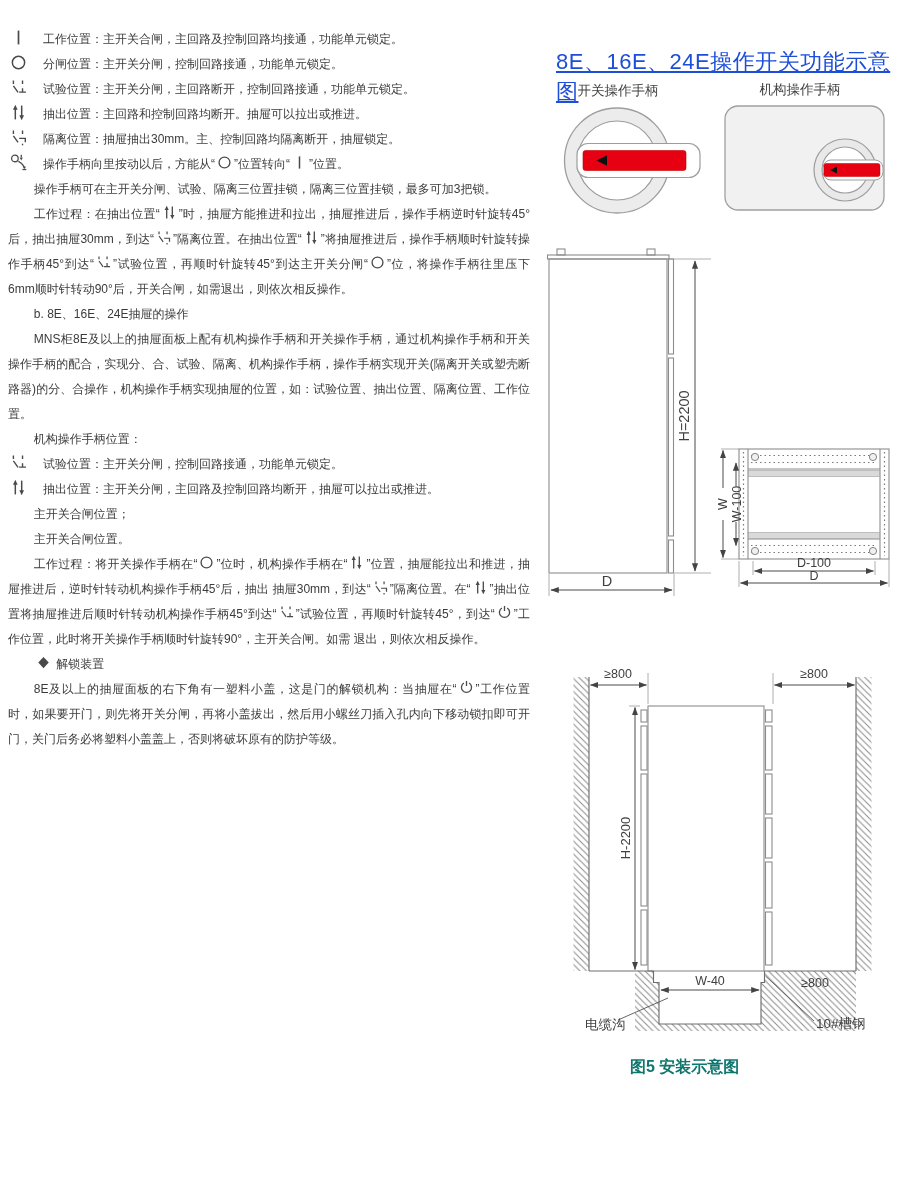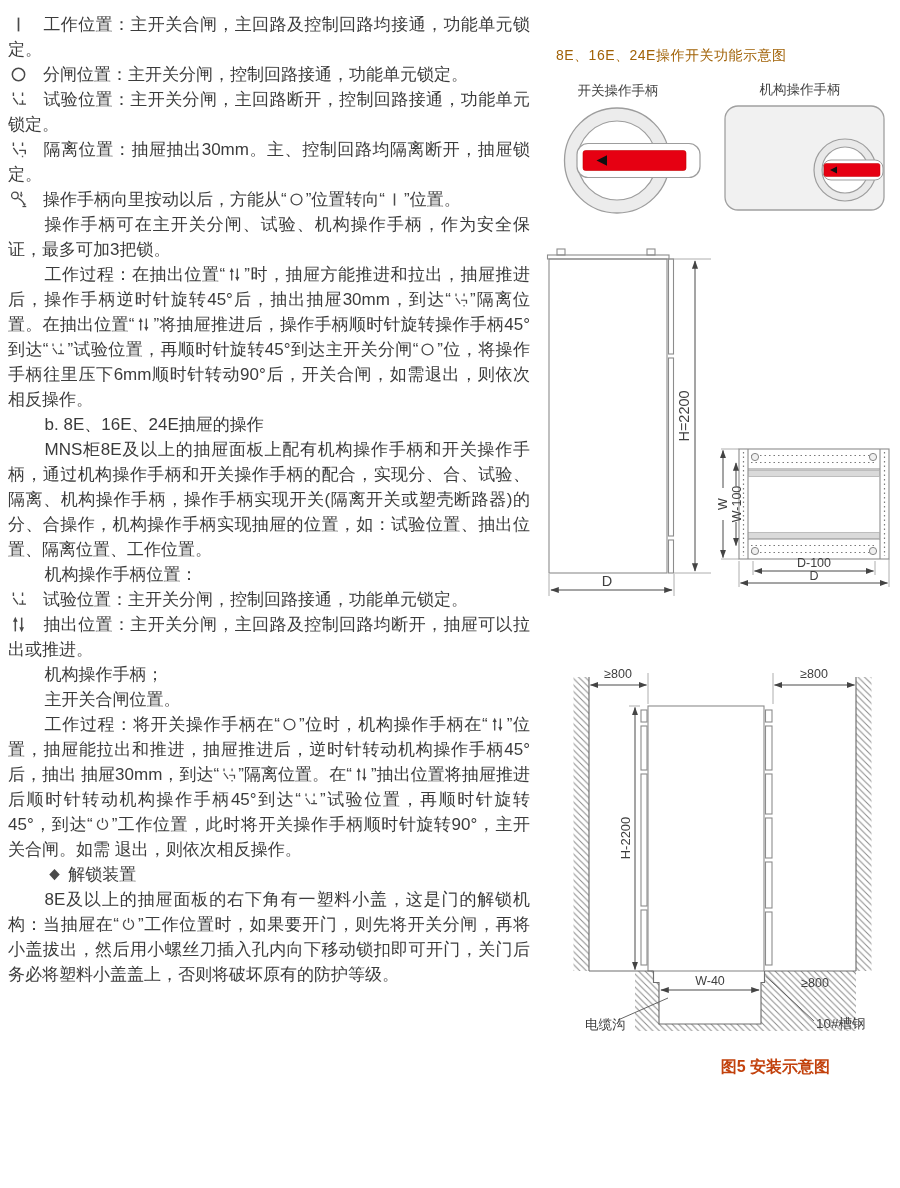--- a/index.html
+++ b/index.html
@@ -3,29 +3,29 @@
 <meta charset="utf-8">
 <style>
   html,body{margin:0;padding:0;}
   body{
     width:900px;height:1188px;background:#ffffff;position:relative;
     font-family:"Liberation Sans","DejaVu Sans",sans-serif;
     color:#3b3b3b;overflow:hidden;
   }
   .abs{position:absolute;}
   
-  .left{position:absolute;left:8px;top:12px;width:522px;font-size:17px;line-height:25px;}
+  .left{position:absolute;left:8px;top:27px;width:522px;font-size:12px;line-height:25px;}
   .left p{margin:0;text-align:justify;}
   .b-para,.b-head,.b-sub,.b-line,.b-mark{text-indent:2.15em;}
   svg.li{width:21px;height:17px;margin-right:14px;vertical-align:-2.5px;color:#4a4a4a;}
   svg.ic{width:15px;height:15px;vertical-align:-2px;margin:0 2px;color:#4a4a4a;}
   
-  .fig-title{position:absolute;left:556px;top:47px;font-size:14px;color:#a16207;letter-spacing:.5px;}
-  .fig-caption{position:absolute;left:630px;top:1057px;width:200px;text-align:right;
-    font-size:16px;font-weight:600;color:#c2410c;}
+  .fig-title{position:absolute;left:556px;top:47px;font-size:22px;color:#1d4ed8;letter-spacing:.5px;text-decoration:underline;}
+  .fig-caption{position:absolute;left:630px;top:1057px;width:200px;text-align:left;
+    font-size:16px;font-weight:600;color:#0f766e;}
   svg text{font-family:"Liberation Sans","DejaVu Sans",sans-serif;fill:#3f3f3f;}
   .lab{font-size:13.5px;}
   .dim{font-size:12.5px;}
   .dimL{font-size:14.5px;}
   .ol{stroke:#8c8c8c;stroke-width:1.1;fill:none;}
   .ol2{stroke:#6e6e6e;stroke-width:1.15;fill:none;}
   .xl{stroke:#9a9a9a;stroke-width:0.8;fill:none;}
   .dl{stroke:#4a4a4a;stroke-width:1;fill:none;}
   .ll{stroke:#555;stroke-width:0.9;fill:none;}
   .dot{stroke:#7a7a7a;stroke-width:1.2;fill:none;stroke-dasharray:1.5 3;}
@@ -81,51 +81,54 @@
     <p class="b-item"><svg class="li" viewBox="0 0 16 16">
         <use href="#sym-work-position-icon"></use>
       </svg>工作位置：主开关合闸，主回路及控制回路均接通，功能单元锁定。</p>
     <p class="b-item"><svg class="li" viewBox="0 0 16 16">
         <use href="#sym-off-position-icon"></use>
       </svg>分闸位置：主开关分闸，控制回路接通，功能单元锁定。</p>
     <p class="b-item"><svg class="li" viewBox="0 0 16 16">
         <use href="#sym-test-position-icon"></use>
       </svg>试验位置：主开关分闸，主回路断开，控制回路接通，功能单元锁定。</p>
     <p class="b-item"><svg class="li" viewBox="0 0 16 16">
+        <use href="#sym-withdraw-position-icon"></use>
+      </svg>抽出位置：主回路和控制回路均断开。抽屉可以拉出或推进。</p>
+    <p class="b-item"><svg class="li" viewBox="0 0 16 16">
         <use href="#sym-isolation-position-icon"></use>
       </svg>隔离位置：抽屉抽出30mm。主、控制回路均隔离断开，抽屉锁定。</p>
     <p class="b-item"><svg class="li" viewBox="0 0 16 16">
         <use href="#sym-handle-press-icon"></use>
       </svg>操作手柄向里按动以后，方能从“<svg class="ic" viewBox="0 0 16 16">
         <use href="#sym-off-position-icon"></use>
       </svg>”位置转向“<svg class="ic" viewBox="0 0 16 16">
         <use href="#sym-work-position-icon"></use>
       </svg>”位置。</p>
-    <p class="b-para">操作手柄可在主开关分闸、试验、机构操作手柄，作为安全保证，最多可加3把锁。</p>
+    <p class="b-para">操作手柄可在主开关分闸、试验、隔离三位置挂锁，隔离三位置挂锁，最多可加3把锁。</p>
     <p class="b-para">工作过程：在抽出位置“<svg class="ic" viewBox="0 0 16 16">
         <use href="#sym-withdraw-position-icon"></use>
       </svg>”时，抽屉方能推进和拉出，抽屉推进后，操作手柄逆时针旋转45°后，抽出抽屉30mm，到达“<svg class="ic" viewBox="0 0 16 16">
         <use href="#sym-isolation-position-icon"></use>
       </svg>”隔离位置。在抽出位置“<svg class="ic" viewBox="0 0 16 16">
         <use href="#sym-withdraw-position-icon"></use>
       </svg>”将抽屉推进后，操作手柄顺时针旋转操作手柄45°到达“<svg class="ic" viewBox="0 0 16 16">
         <use href="#sym-test-position-icon"></use>
       </svg>”试验位置，再顺时针旋转45°到达主开关分闸“<svg class="ic" viewBox="0 0 16 16">
         <use href="#sym-off-position-icon"></use>
       </svg>”位，将操作手柄往里压下6mm顺时针转动90°后，开关合闸，如需退出，则依次相反操作。</p>
     <p class="b-head">b. 8E、16E、24E抽屉的操作</p>
     <p class="b-para">MNS柜8E及以上的抽屉面板上配有机构操作手柄和开关操作手柄，通过机构操作手柄和开关操作手柄的配合，实现分、合、试验、隔离、机构操作手柄，操作手柄实现开关(隔离开关或塑壳断路器)的分、合操作，机构操作手柄实现抽屉的位置，如：试验位置、抽出位置、隔离位置、工作位置。</p>
     <p class="b-sub">机构操作手柄位置：</p>
     <p class="b-item"><svg class="li" viewBox="0 0 16 16">
         <use href="#sym-test-position-icon"></use>
       </svg>试验位置：主开关分闸，控制回路接通，功能单元锁定。</p>
     <p class="b-item"><svg class="li" viewBox="0 0 16 16">
         <use href="#sym-withdraw-position-icon"></use>
       </svg>抽出位置：主开关分闸，主回路及控制回路均断开，抽屉可以拉出或推进。</p>
-    <p class="b-line">机构操作手柄；</p>
+    <p class="b-line">主开关合闸位置；</p>
     <p class="b-line">主开关合闸位置。</p>
     <p class="b-para">工作过程：将开关操作手柄在“<svg class="ic" viewBox="0 0 16 16">
         <use href="#sym-off-position-icon"></use>
       </svg>”位时，机构操作手柄在“<svg class="ic" viewBox="0 0 16 16">
         <use href="#sym-withdraw-position-icon"></use>
       </svg>”位置，抽屉能拉出和推进，抽屉推进后，逆时针转动机构操作手柄45°后，抽出 抽屉30mm，到达“<svg class="ic" viewBox="0 0 16 16">
         <use href="#sym-isolation-position-icon"></use>
       </svg>”隔离位置。在“<svg class="ic" viewBox="0 0 16 16">
         <use href="#sym-withdraw-position-icon"></use>
       </svg>”抽出位置将抽屉推进后顺时针转动机构操作手柄45°到达“<svg class="ic" viewBox="0 0 16 16">

